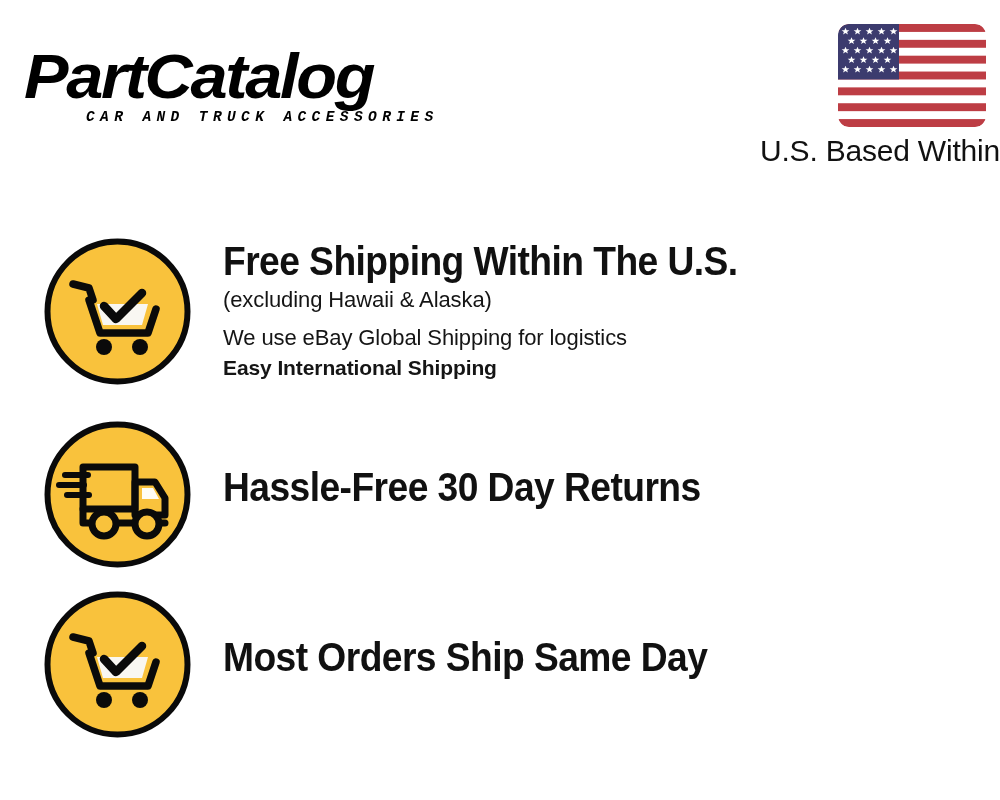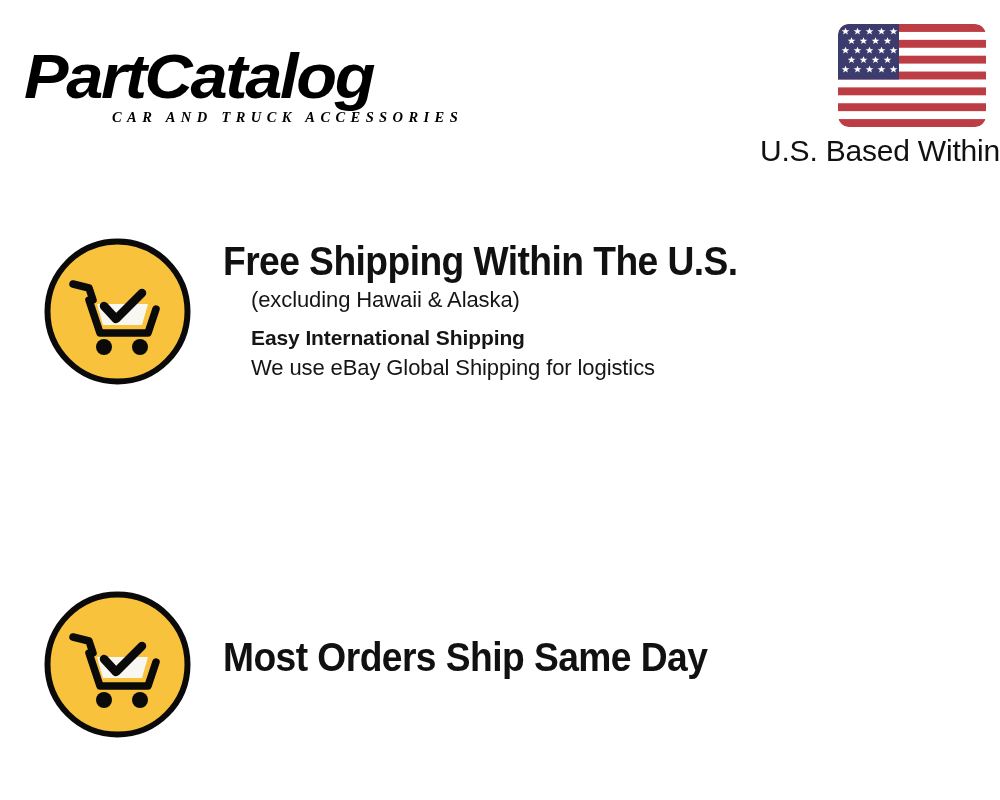--- a/index.html
+++ b/index.html
@@ -43,29 +43,28 @@
     line-height: 72px;
     white-space: nowrap;
     color: #000000;
     transform: scaleX(1.06);
     transform-origin: left top;
   }
   #brand-tagline {
     position: absolute;
     left: 62px;
     top: 68px;
-    font-family: Liberation Serif, serif;
+    font-family: Liberation Mono, monospace;
     font-weight: bold;
     font-style: italic;
     font-size: 14.5px;
     letter-spacing: 5.4px;
     line-height: 18px;
     white-space: nowrap;
     color: #000000;
-    margin-left: 26px;
   }
 
   
   #flag-badge {
     position: absolute;
     left: 838px;
     top: 10px;
     width: 148px;
     height: 103px;
   }
@@ -135,21 +134,20 @@
     transform-origin: left center;
   }
   .subline {
     font-family: "Liberation Sans", sans-serif;
     font-weight: normal;
     font-size: 22px;
     line-height: 30px;
     letter-spacing: -0.1px;
     color: #151515;
     white-space: nowrap;
-    margin-left: 28px;
   }
   .subline.bold {
     font-weight: bold;
     font-size: 21px;
   }
   .gap-sm { height: 8px; }
 
   
   .center-single { padding-top: 43px; }
 </style>
@@ -275,25 +273,49 @@
         <path d="M54 67 L105 67 L99 88 L60 88 Z" fill="#F9F7F2"></path>
         <path d="M61 69 L73 82 L99 56" fill="none" stroke="#0A0A0A" stroke-width="8.5" stroke-linecap="round" stroke-linejoin="round"></path>
         <circle cx="61" cy="110" r="8" fill="#0A0A0A"></circle>
         <circle cx="97" cy="110" r="8" fill="#0A0A0A"></circle>
       </svg>
     </div>
     <div class="feature-text">
       <div class="headline">Free Shipping Within The U.S.</div>
       <div class="subline">(excluding Hawaii &amp; Alaska)</div>
       <div class="gap-sm"></div>
+      <div class="subline">We use eBay Global Shipping for logistics</div>
       <div class="subline bold">Easy International Shipping</div>
-      <div class="subline">We use eBay Global Shipping for logistics</div>
-    </div>
-  </div>
-
+    </div>
+  </div>
+
+  <div class="feature-row" id="feature-row-1">
+    <div class="feature-icon">
+      <svg class="icon-svg" viewBox="0 0 149 149">
+        <circle cx="74.5" cy="74.5" r="70" fill="#F9C23C" stroke="#0A0A0A" stroke-width="6"></circle>
+
+        <line x1="22" y1="55" x2="45" y2="55" stroke="#0A0A0A" stroke-width="6" stroke-linecap="round"></line>
+        <line x1="16" y1="65" x2="41" y2="65" stroke="#0A0A0A" stroke-width="6" stroke-linecap="round"></line>
+        <line x1="24" y1="75" x2="46" y2="75" stroke="#0A0A0A" stroke-width="6" stroke-linecap="round"></line>
+
+        <rect x="40" y="47" width="52" height="42" fill="none" stroke="#0A0A0A" stroke-width="7" stroke-linejoin="round"></rect>
+
+        <path d="M92 62 L112 62 L122 78 L122 95 L92 95 Z" fill="none" stroke="#0A0A0A" stroke-width="7" stroke-linejoin="round"></path>
+        <path d="M99 68 L110 68 L116 79 L99 79 Z" fill="#FFFDF4"></path>
+
+        <path d="M40 89 L40 103 L122 103" fill="none" stroke="#0A0A0A" stroke-width="7" stroke-linejoin="round" stroke-linecap="round"></path>
+
+        <circle cx="61" cy="104" r="12" fill="#F9C23C" stroke="#0A0A0A" stroke-width="7"></circle>
+        <circle cx="104" cy="104" r="12" fill="#F9C23C" stroke="#0A0A0A" stroke-width="7"></circle>
+      </svg>
+    </div>
+    <div class="feature-text center-single">
+      <div class="headline">Hassle-Free 30 Day Returns</div>
+    </div>
+  </div>
 
   <div class="feature-row" id="feature-row-2">
     <div class="feature-icon">
       <svg class="icon-svg" viewBox="0 0 149 149">
         <circle cx="74.5" cy="74.5" r="70" fill="#F9C23C" stroke="#0A0A0A" stroke-width="6"></circle>
         <path d="M46 63 L57 96 L105 96 L113 72" fill="none" stroke="#0A0A0A" stroke-width="7.5" stroke-linecap="round" stroke-linejoin="round"></path>
         <path d="M30 47 L46 51 L50 63" fill="none" stroke="#0A0A0A" stroke-width="7.5" stroke-linecap="round" stroke-linejoin="round"></path>
         <path d="M54 67 L105 67 L99 88 L60 88 Z" fill="#F9F7F2"></path>
         <path d="M61 69 L73 82 L99 56" fill="none" stroke="#0A0A0A" stroke-width="8.5" stroke-linecap="round" stroke-linejoin="round"></path>
         <circle cx="61" cy="110" r="8" fill="#0A0A0A"></circle>

